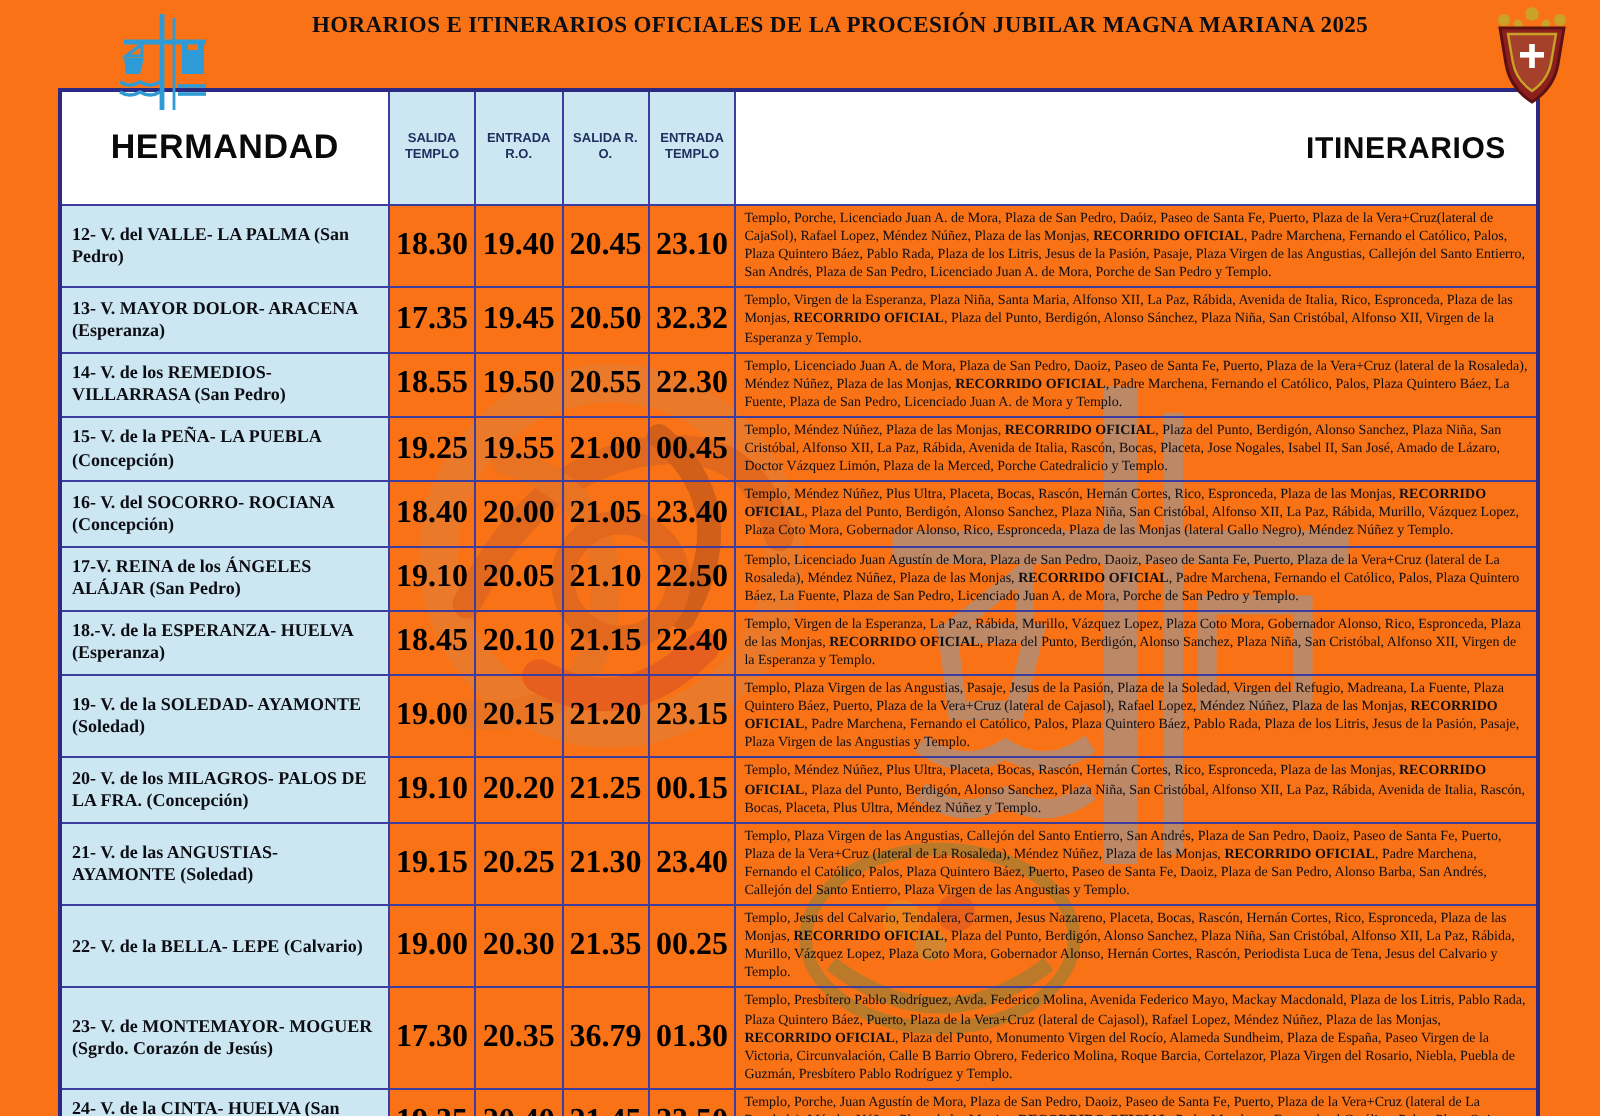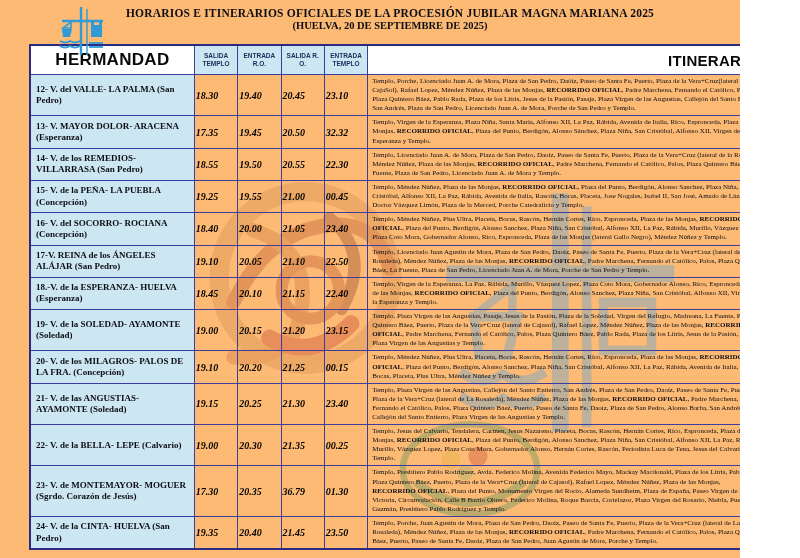--- a/index.html
+++ b/index.html
@@ -1,45 +1,45 @@
 <!DOCTYPE html>
 <html><head>
 <meta charset="utf-8">
 <style>
   html,body{margin:0;padding:0;background:#fff;}
-  .sheet{position:relative;width:740px;height:558px;background:#fdba74;overflow:hidden;z-index:0;
+  .sheet{position:relative;width:800px;height:558px;background:#f97316;overflow:hidden;z-index:0;
          font-family:"Liberation Serif",serif;}
   
   .doc-header{position:relative;height:44px;}
   .title-block{position:absolute;left:110px;right:70px;top:7px;text-align:center;color:#0d0d14;}
   .title-l1{font-size:11.5px;font-weight:bold;letter-spacing:.2px;}
   .title-l2{font-size:10.5px;font-weight:bold;margin-top:1px;}
   .logo-left{position:absolute;left:56px;top:5px;width:50px;height:52px;}
   .logo-right{position:absolute;left:742px;top:3px;width:48px;height:52px;}
   
   .wm{position:absolute;z-index:-1;pointer-events:none;}
   .wm-crest{left:183px;top:158px;width:245px;height:240px;opacity:.34;}
   .wm-cross{left:428px;top:192px;width:255px;height:240px;opacity:.42;}
   .wm-stamp{left:390px;top:418px;width:160px;height:112px;opacity:.30;}
   
   table.main{border-collapse:collapse;margin-left:29px;width:741px;table-layout:fixed;
              border:2px solid #2a2a85;background:transparent;}
   col.c1{width:163px;} col.ct{width:43px;} col.c6{width:398px;}
   th,td{border:1px solid #3d3da0;vertical-align:middle;}
-  thead th{height:26px;padding:0;}
+  thead th{height:26px;padding:15px;}
   .h-herm{background:#fff;font-family:"Liberation Sans",sans-serif;font-weight:bold;
           font-size:17px;color:#0a0a0a;text-align:center;letter-spacing:.3px;}
   .h-time{background:#cde7f2;font-family:"Liberation Sans",sans-serif;font-weight:bold;
           font-size:6.5px;color:#1f3060;text-align:center;line-height:1.2;padding:1px 2px;}
   .h-itin{background:#fff;font-family:"Liberation Sans",sans-serif;font-weight:bold;
           font-size:15px;color:#0a0a0a;text-align:right;letter-spacing:.3px;}
   td.c-name{background:#cde7f2;font-weight:bold;font-size:9px;color:#0d0d14;
             padding:2px 5px;line-height:1.25;margin-left:14px;}
-  td.c-time{background:transparent;font-weight:bold;font-size:10px;color:#000;
-            text-align:left;padding:0 1px;font-style:italic;}
+  td.c-time{background:transparent;font-weight:bold;font-size:16px;color:#000;
+            text-align:center;padding:0 1px;}
   td.c-itin{background:transparent;font-size:7px;color:#0d0d14;line-height:1.3;
             padding:2px 4px;text-align:left;}
   td.c-itin b{font-size:7px;text-align:center;}
 </style>
 </head>
 <body>
 
 <div class="sheet">
 
   <div class="doc-header">
@@ -59,21 +59,20 @@
       <g fill="none" stroke="#2e9bd6" stroke-width="1.8">
         <path d="M4 36 q5 3 10 0 q5 3 10 0"></path>
         <path d="M4 41 q5 3 10 0 q5 3 10 0"></path>
         <path d="M33 38 h14"></path>
           <path d="M33 42 h14"></path>
       </g>
     </svg>
 
     <div class="title-block">
       <div class="title-l1">HORARIOS E ITINERARIOS OFICIALES DE LA PROCESIÓN JUBILAR MAGNA MARIANA 2025</div>
-      <div class="title-l2">(HUELVA, 20 DE SEPTIEMBRE DE 2025)</div>
     </div>
 
     <svg class="logo-right" viewBox="0 0 48 52">
       <g fill="#c9a227">
         <circle cx="10" cy="7" r="3"></circle>
           <circle cx="24" cy="4" r="3.4"></circle>
           <circle cx="38" cy="7" r="3"></circle>
         <circle cx="17" cy="9" r="2.2"></circle>
           <circle cx="31" cy="9" r="2.2"></circle>
       </g>

